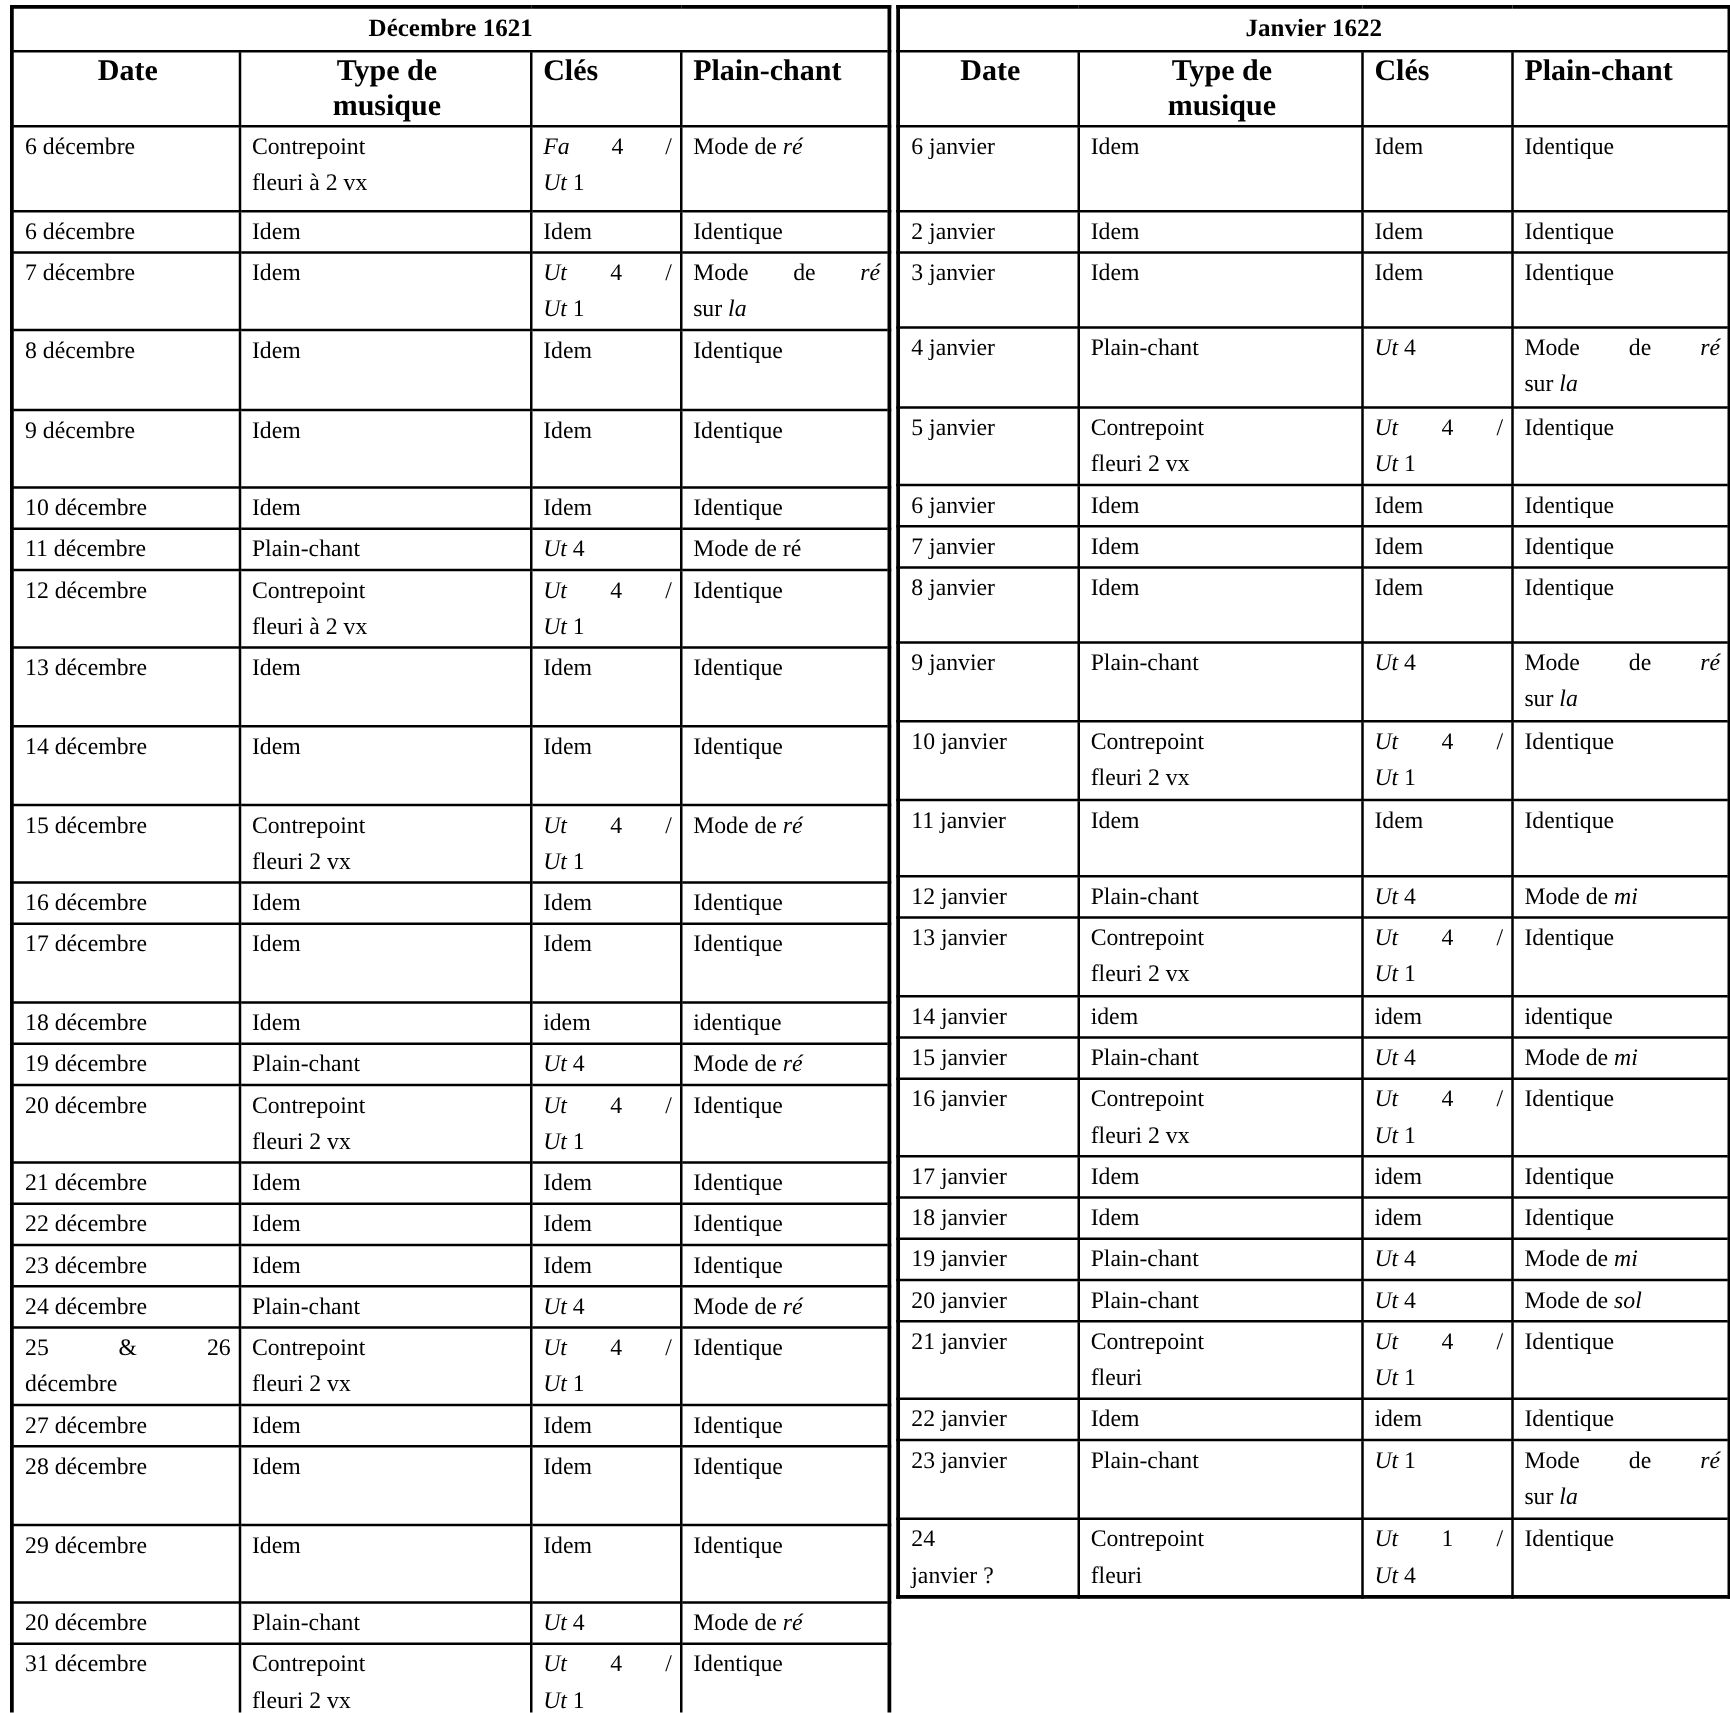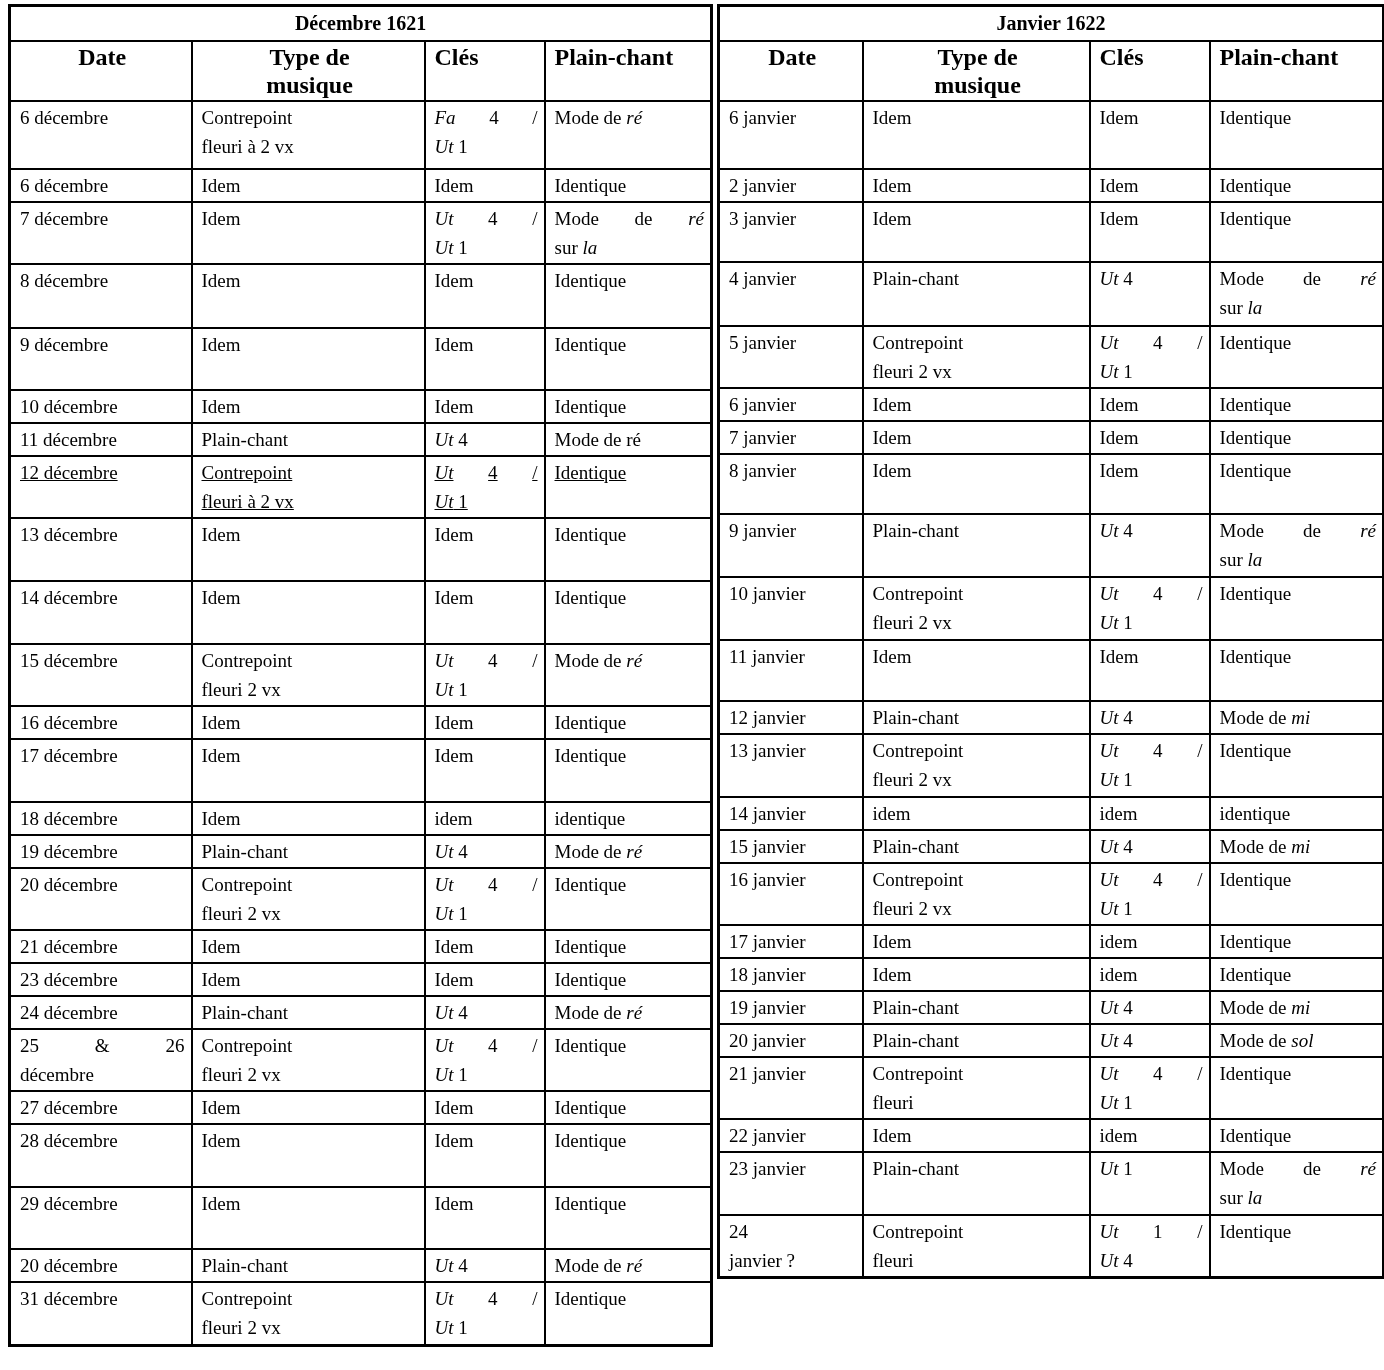--- a/index.html
+++ b/index.html
@@ -213,21 +213,21 @@
           <td>
             <div>Plain-chant</div>
           </td>
           <td>
             <div><i>Ut</i> 4</div>
           </td>
           <td>
             <div>Mode de ré</div>
           </td>
         </tr>
-        <tr style="height: 60px; text-decoration: underline;">
+        <tr style="height: 60px;">
           <td>
             <div>12 décembre</div>
           </td>
           <td>
             <div>Contrepoint</div>
             <div>fleuri à 2 vx</div>
           </td>
           <td>
             <div class="jline">
               <span><i>Ut</i></span>
@@ -360,20 +360,34 @@
             </div>
             <div><i>Ut</i> 1</div>
           </td>
           <td>
             <div>Identique</div>
           </td>
         </tr>
         <tr style="height: 32px;">
           <td>
             <div>21 décembre</div>
+          </td>
+          <td>
+            <div>Idem</div>
+          </td>
+          <td>
+            <div>Idem</div>
+          </td>
+          <td>
+            <div>Identique</div>
+          </td>
+        </tr>
+        <tr style="height: 32px;">
+          <td>
+            <div>22 décembre</div>
           </td>
           <td>
             <div>Idem</div>
           </td>
           <td>
             <div>Idem</div>
           </td>
           <td>
             <div>Identique</div>
           </td>

